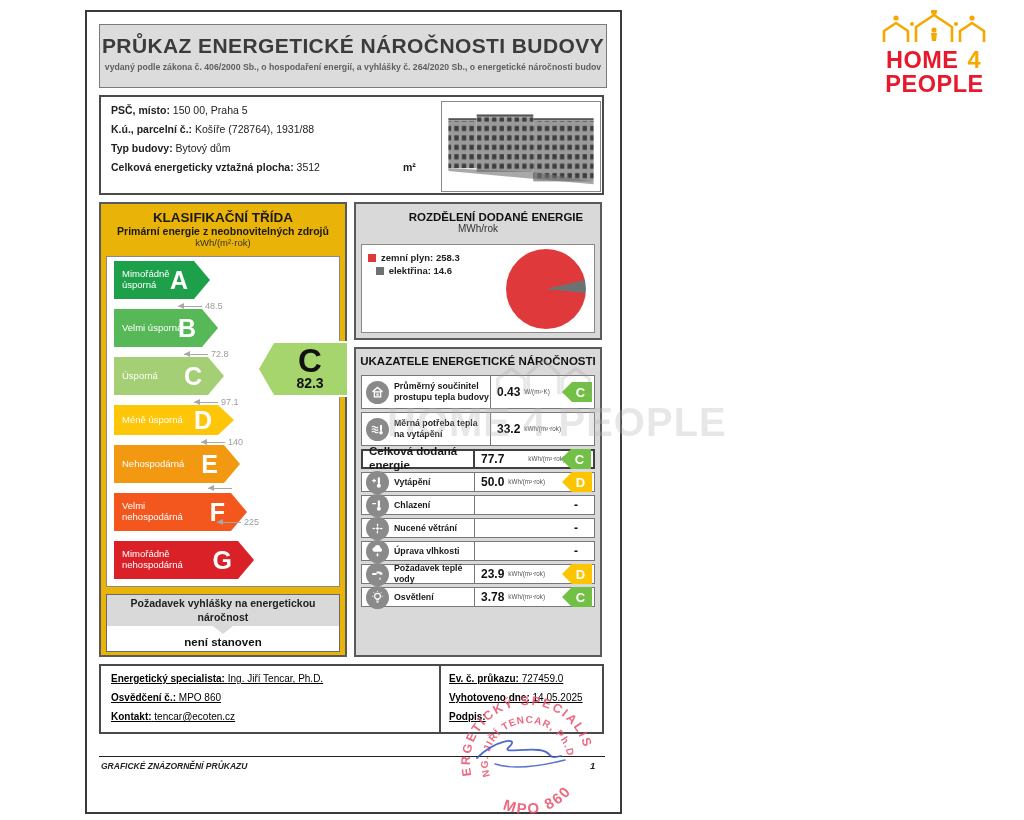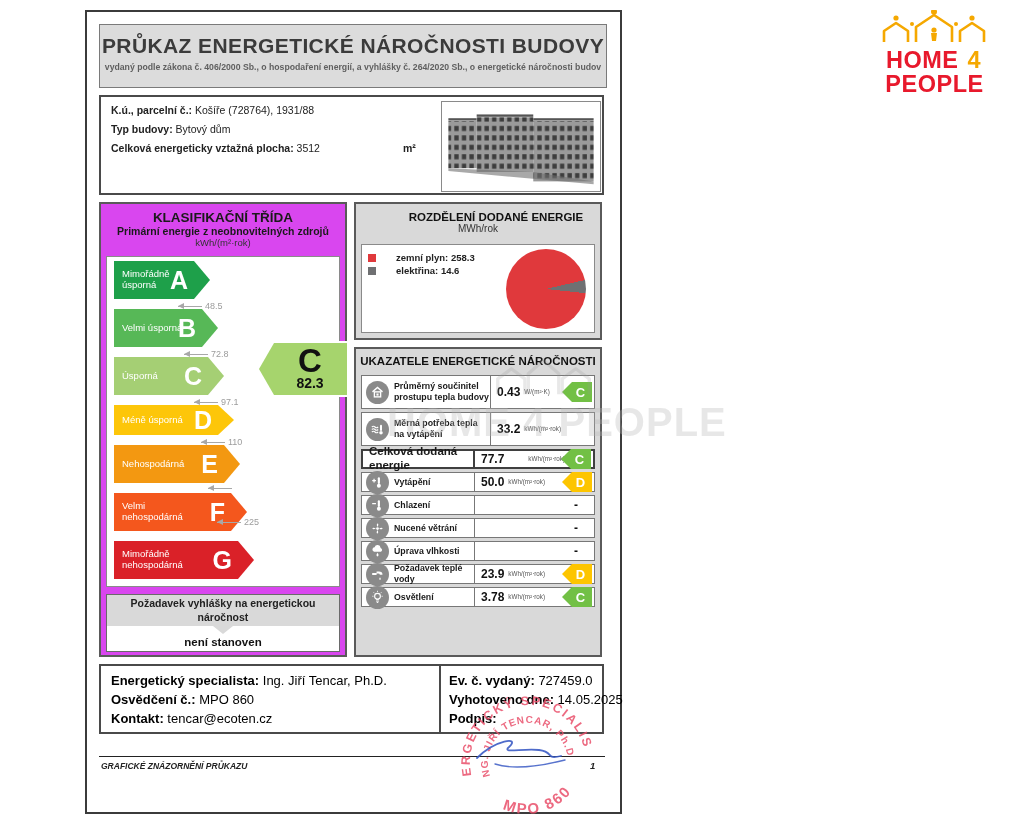--- a/index.html
+++ b/index.html
@@ -14,21 +14,21 @@
   .header-sub { margin-top:4px; font-size:8.7px; font-weight:bold; color:#5f5f5f; }
 
   .address-box { position:absolute; left:12px; top:83px; width:505px; height:100px; border:2px solid #4a4a4a; background:#fff; }
   .addr-lines { position:absolute; left:10px; top:7px; }
   .addr-line { height:19px; font-size:10.5px; color:#222; white-space:nowrap; }
   .addr-label { font-weight:bold; }
   .addr-unit { position:absolute; left:292px; font-weight:bold; }
   .photo-box { position:absolute; left:340px; top:4px; width:160px; height:91px; border:1px solid #8a8a8a; background:#fff; padding:3px; }
 
   
-  .class-panel { position:absolute; left:12px; top:190px; width:248px; height:455px; border:2px solid #5a5a5a; background:#d946ef; }
+  .class-panel { position:absolute; left:12px; top:190px; width:248px; height:455px; border:2px solid #5a5a5a; background:#eab308; }
   .class-title { margin-top:6px; text-align:center; font-size:13.5px; font-weight:bold; color:#1a1a1a; }
   .class-sub { text-align:center; font-size:10.5px; font-weight:bold; color:#1a1a1a; }
   .class-unit { text-align:center; font-size:9.5px; color:#333; }
   .arrows-box { position:absolute; left:5px; top:52px; width:234px; height:331px; background:#fff; border:1px solid #8a8a8a; }
   .earrow { position:absolute; left:7px; height:38px; color:#fff; display:flex; align-items:center;
             clip-path:polygon(0 0, calc(100% - 16px) 0, 100% 50%, calc(100% - 16px) 100%, 0 100%); }
   .earrow .elabel { padding-left:8px; font-size:9.5px; font-weight:normal; line-height:1.15; width:70px; }
   .earrow .eletter { position:absolute; right:22px; font-size:25px; font-weight:bold; }
   .row-a { top:4px;  width:96px;  background:#1ea04a; }
   .row-b { top:52px; width:104px; background:#57b857; }
@@ -62,21 +62,21 @@
   .req-head::after { content:""; position:absolute; left:50%; bottom:-8px; transform:translateX(-50%);
                      border-top:8px solid #d9d9d9; border-left:10px solid transparent; border-right:10px solid transparent; }
   .req-value { margin-top:10px; text-align:center; font-size:11.5px; font-weight:bold; color:#111; }
 
   
   .pie-panel { position:absolute; left:267px; top:190px; width:248px; height:138px; border:2px solid #5a5a5a; background:#d9d9d9; }
   .pie-title { margin-top:7px; text-align:center; font-size:11.5px; font-weight:bold; color:#111;padding-left:36px; }
   .pie-unit { text-align:center; font-size:10px; color:#333; }
   .pie-box { position:absolute; left:5px; top:40px; width:234px; height:89px; background:#fff; border:1px solid #8a8a8a; }
   .legend { position:absolute; left:6px; top:6px; }
-  .legend-item { display:flex; align-items:center; gap:20px; height:13px; }
+  .legend-item { display:flex; align-items:center; gap:5px; height:13px;justify-content:center; }
   .legend-swatch { width:8px; height:8px; }
   .legend-label { font-size:9.5px; font-weight:bold; color:#222; }
   .pie { position:absolute; right:8px; top:4px; width:80px; height:80px; border-radius:50%;
          background:conic-gradient(#e0393c 0deg 77deg, #6f7072 77deg 96deg, #e0393c 96deg 360deg); }
 
   
   .ind-panel { position:absolute; left:267px; top:335px; width:248px; height:310px; border:2px solid #5a5a5a; background:#d9d9d9; }
   .ind-title { margin-top:6px; text-align:center; font-size:11.5px; font-weight:bold; color:#111; }
   .ind-rows { position:absolute; left:5px; top:26px; width:234px; display:flex; flex-direction:column; gap:3px; }
   .ind-row { background:#fff; border:1px solid #777; height:20px; display:flex; align-items:center; }
@@ -94,21 +94,21 @@
   .ind-dash { position:absolute; right:16px; font-size:12px; font-weight:bold; color:#111; }
   .badge { position:absolute; right:2px; width:30px; height:20px; clip-path:polygon(100% 0,100% 100%,10px 100%,0 50%,10px 0);
            display:flex; align-items:center; justify-content:center; padding-left:7px; color:#fff; font-size:13px; font-weight:bold; }
   .badge-C { background:#72c045; }
   .badge-D { background:#fdc500; }
 
   
   .bottom-box { position:absolute; left:12px; top:652px; width:505px; height:70px; border:2px solid #4a4a4a; background:#fff; }
   .spec-col { position:absolute; left:10px; top:7px; }
   .issue-col { position:absolute; left:348px; top:7px; }
-  .info-line { height:19px; font-size:13px; white-space:nowrap; }
+  .info-line { height:19px; font-size:10px; white-space:nowrap;text-decoration:underline; }
   .info-label { font-weight:bold; }
   .bottom-divider { position:absolute; left:338px; top:0; bottom:0; border-left:2px solid #4a4a4a; }
 
   .footer-line { position:absolute; left:12px; top:744px; width:506px; border-top:1.5px solid #222; }
   .footer-left { position:absolute; left:14px; top:749px; font-size:8.5px; font-weight:bold; font-style:italic; color:#222; }
   .footer-page { position:absolute; left:503px; top:748px; font-size:9.5px; font-weight:bold; font-style:italic; color:#222; }
 
   
   .stamp { position:absolute; left:366px; top:676px; width:150px; height:150px; transform:rotate(-14deg); opacity:.85; z-index:8; }
   .signature { position:absolute; left:382px; top:720px; z-index:9; }
@@ -148,20 +148,21 @@
 
   <div class="sheet">
 
     <div class="header-box">
       <div class="header-title">PRŮKAZ ENERGETICKÉ NÁROČNOSTI BUDOVY</div>
       <div class="header-sub">vydaný podle zákona č. 406/2000 Sb., o hospodaření energií, a vyhlášky č. 264/2020 Sb., o energetické náročnosti budov</div>
     </div>
 
     <div class="address-box">
       <div class="addr-lines">
+        <div class="addr-line"><span class="addr-label">PSČ, místo:</span> <span>150 00, Praha 5</span></div>
         <div class="addr-line"><span class="addr-label">K.ú., parcelní č.:</span> <span>Košíře (728764), 1931/88</span></div>
         <div class="addr-line"><span class="addr-label">Typ budovy:</span> <span>Bytový dům</span></div>
         <div class="addr-line" style="position:relative;"><span class="addr-label">Celková energeticky vztažná plocha:</span> <span>3512</span><span class="addr-unit">m²</span></div>
       </div>
       <div class="photo-box">
         <svg width="152" height="83" viewBox="0 0 160 88">
           <defs>
             <pattern id="win" width="8" height="10" patternUnits="userSpaceOnUse">
               <rect width="8" height="10" fill="#9a9a9a"></rect>
               <rect x="1.3" y="2.2" width="4.6" height="5.4" fill="#3d3d3d"></rect>
@@ -207,21 +208,21 @@
         <div class="tick t3">
             <span class="tick-glyph"></span>
             <span class="tick-num">97.1</span>
           </div>
         <div class="earrow row-d">
             <span class="elabel" style="width:90px">Méně úsporná</span>
             <span class="eletter">D</span>
           </div>
         <div class="tick t4">
             <span class="tick-glyph"></span>
-            <span class="tick-num">110</span>
+            <span class="tick-num">140</span>
           </div>
         <div class="earrow row-e">
             <span class="elabel" style="width:90px">Nehospodárná</span>
             <span class="eletter">E</span>
           </div>
         <div class="tick t5">
             <span class="tick-glyph"></span>
             <span class="tick-num">182</span>
           </div>
         <div class="earrow row-f">
@@ -422,21 +423,21 @@
     </div>
 
     <div class="bottom-box">
       <div class="spec-col">
         <div class="info-line"><span class="info-label">Energetický specialista:</span> <span>Ing. Jiří Tencar, Ph.D.</span></div>
         <div class="info-line"><span class="info-label">Osvědčení č.:</span> <span>MPO 860</span></div>
         <div class="info-line"><span class="info-label">Kontakt:</span> <span>tencar@ecoten.cz</span></div>
       </div>
       <div class="bottom-divider"></div>
       <div class="issue-col">
-        <div class="info-line"><span class="info-label">Ev. č. vydaný:</span> <span>727459.0</span></div>
+        <div class="info-line"><span class="info-label">Ev. č. průkazu:</span> <span>727459.0</span></div>
         <div class="info-line"><span class="info-label">Vyhotoveno dne:</span> <span>14.05.2025</span></div>
         <div class="info-line"><span class="info-label">Podpis:</span> <span></span></div>
       </div>
     </div>
 
     <div class="footer-line"></div>
     <div class="footer-left">GRAFICKÉ ZNÁZORNĚNÍ PRŮKAZU</div>
     <div class="footer-page">1</div>
 
     <svg class="watermark-crown" width="100" height="46" viewBox="0 0 118 54">

